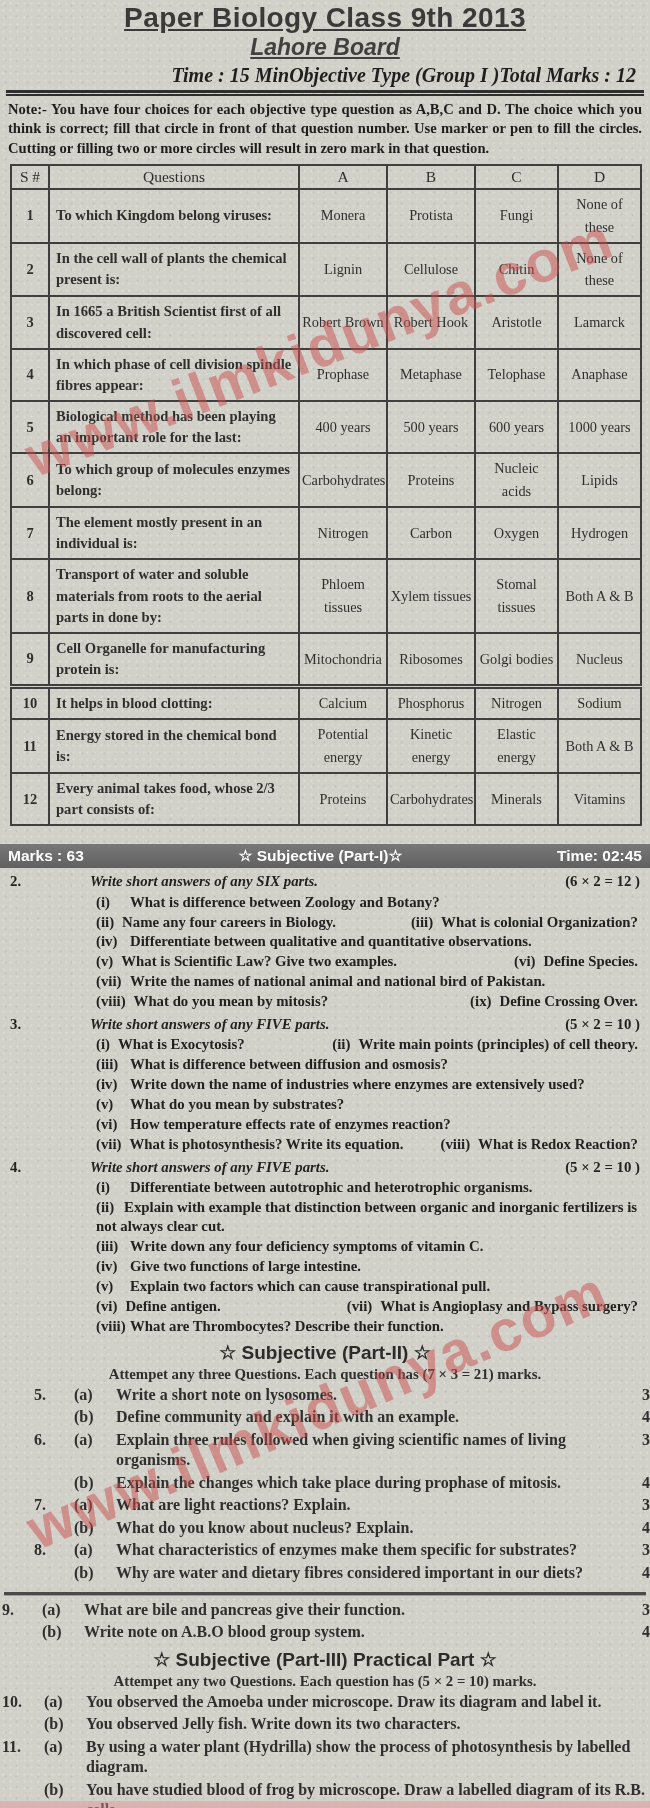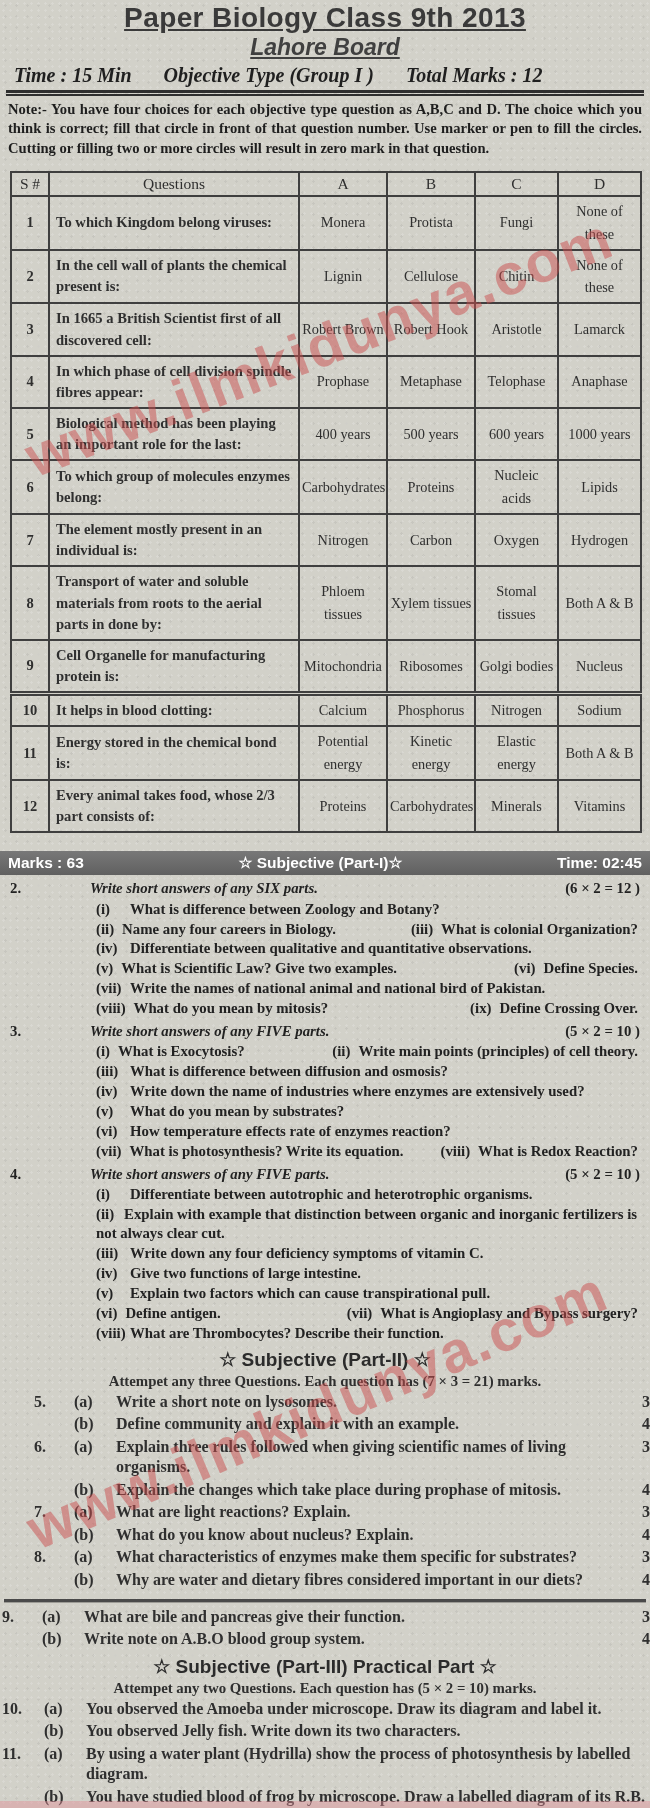--- a/index.html
+++ b/index.html
@@ -8,24 +8,24 @@
   .paper { position:relative; width:650px; height:1808px; overflow:hidden;
     background:#d2d1c9; color:#2f2f2f;
     background-image: radial-gradient(rgba(255,255,255,.16) 1px, transparent 1.2px),
                       radial-gradient(rgba(0,0,0,.05) 1px, transparent 1.2px);
     background-size: 7px 7px, 11px 11px; }
   .hdr { text-align:center; padding-top:2px; }
   .title { font-family:"Liberation Sans",sans-serif; font-weight:bold; font-size:28px;
     text-decoration:underline; letter-spacing:.4px; color:#3a3a3a; line-height:1.15; }
   .board { font-family:"Liberation Sans",sans-serif; font-weight:bold; font-style:italic;
     font-size:23px; text-decoration:underline; color:#404040; line-height:1.2; }
-  .meta { display:flex; justify-content:flex-start; padding:2px 14px 3px;
-    font-weight:bold; font-style:italic; font-size:20px; color:#1f1f1f;gap:32px; }
+  .meta { display:flex; justify-content:flex-end; padding:2px 14px 3px;
+    font-weight:bold; font-style:italic; font-size:20px; color:#1f1f1f; }
   .drule { margin:0 6px; height:6px; border-top:3px solid #2e2e2e; border-bottom:2px solid #2e2e2e; }
-  .note { padding:4px 8px 11px; font-weight:bold; font-size:14.6px; line-height:1.35; text-align:justify; color:#1e1e1e; }
+  .note { padding:4px 8px 4px; font-weight:bold; font-size:14.6px; line-height:1.35; text-align:justify; color:#1e1e1e; }
   table.obj { border-collapse:collapse; margin:1px 10px 0; width:630px; table-layout:fixed; }
   .obj td, .obj th { border:2px solid #3f3f3f; }
   .obj th { font-size:15.5px; font-weight:normal; padding:2px; }
   td.sno { text-align:center; font-weight:bold; font-size:14.5px; }
   td.q { font-weight:bold; font-size:14.6px; line-height:1.45; padding:4px 6px;margin-top:28px; }
   td.opt { text-align:center; font-size:14.3px; line-height:1.6; vertical-align:middle; padding:3px 2px; }
   .t2 { margin-top:10px; }
   .bar { display:flex; justify-content:space-between; align-items:center;
     background:linear-gradient(#787878,#606060); color:#fff;
     font-family:"Liberation Sans",sans-serif; font-weight:bold; font-size:15.5px;

